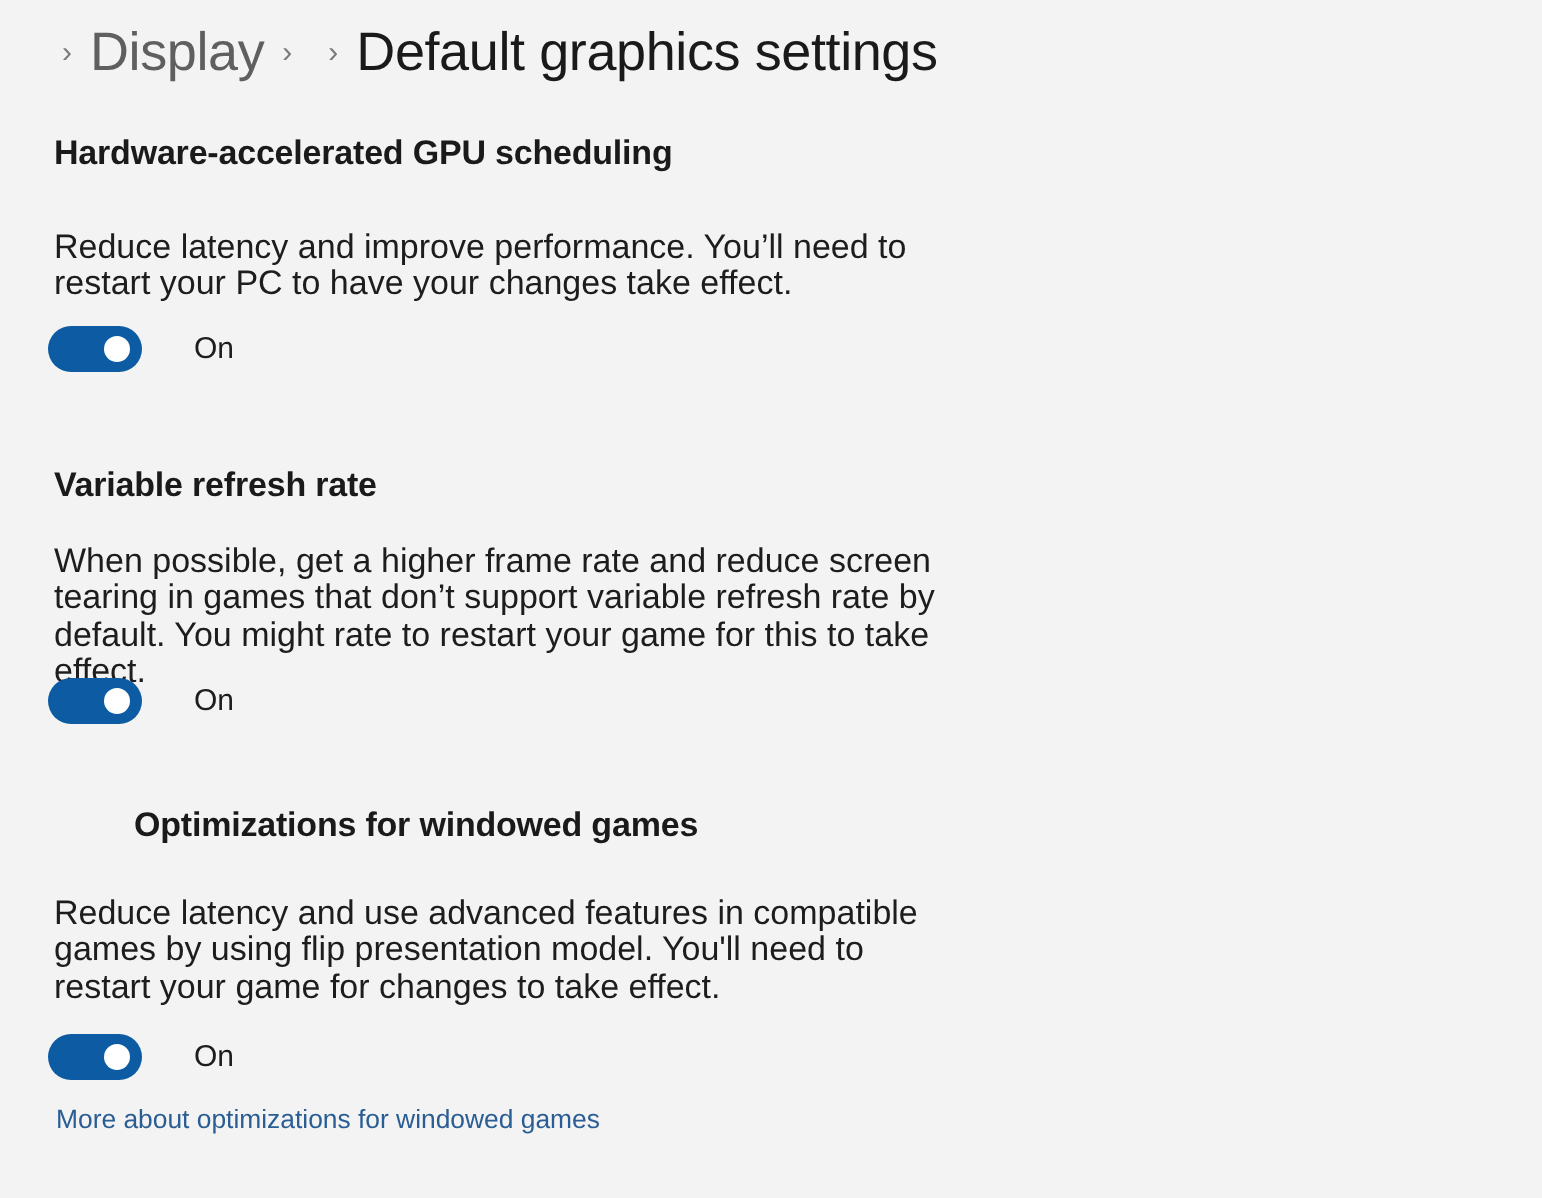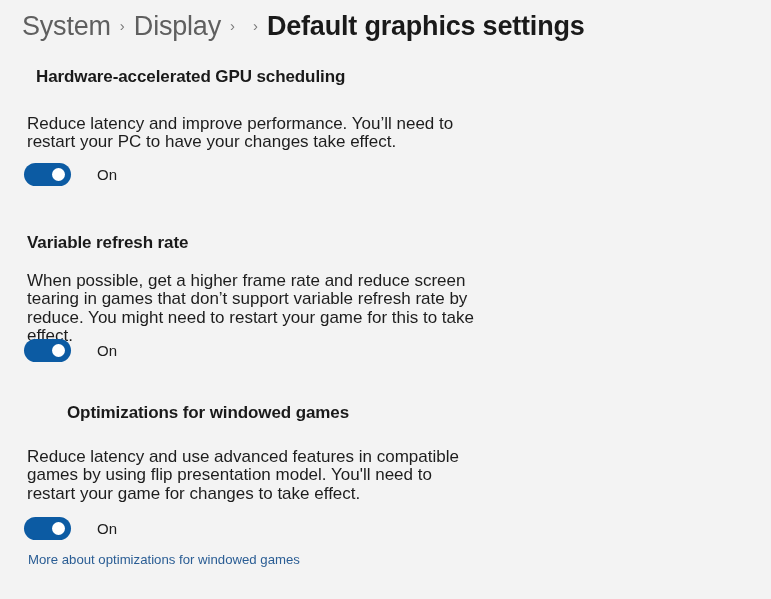--- a/index.html
+++ b/index.html
@@ -29,21 +29,21 @@
     font-size: 27px;
     line-height: 40px;
     letter-spacing: -0.2px;
   }
   .crumb.parent {
     color: #5f5f5f;
     font-weight: 400;
   }
   .crumb.current {
     color: #1a1a1a;
-    font-weight: 700;
+    font-weight: 400;
   }
   .crumb-sep {
     color: #7a7a7a;
     font-size: 15px;
     padding: 0 9px;
     position: relative;
     top: -4px;
   }
   .section {
     margin: 0;
@@ -100,59 +100,58 @@
   .more-link {
     font-size: 13.2px;
     color: #2a5d94;
     text-decoration: none;
     line-height: 18px;
     display: inline-block;
     cursor: pointer;
   }
 
   
-  .sec1-title { position: absolute; left: 36px; top: 67px; text-align: right; }
+  .sec1-title { position: absolute; left: 27px; top: 67px; text-align: right; }
   .sec1-desc  { position: absolute; left: 27px; top: 115px; }
   .sec1-tog   { position: absolute; left: 25px; top: 164px; }
 
   .sec2-title { position: absolute; left: 27px; top: 233px; }
   .sec2-desc  { position: absolute; left: 27px; top: 272px; }
   .sec2-tog   { position: absolute; left: 25px; top: 340px; }
 
   .sec3-title { position: absolute; left: 27px; top: 403px; margin-left: 40px; }
   .sec3-desc  { position: absolute; left: 27px; top: 448px; }
   .sec3-tog   { position: absolute; left: 25px; top: 518px; }
   .sec3-link  { position: absolute; left: 28px; top: 551px; text-align: center; }
 </style>
 </head>
 <body>
 
 <div class="breadcrumb">
-  <span class="crumb parent">System</span>
   <span class="crumb-sep">›</span>
   <span class="crumb parent">Display</span>
   <span class="crumb-sep">›</span>
   <span class="crumb-sep">›</span>
   <span class="crumb current">Default graphics settings</span>
 </div>
 
 <div class="section">
   <h2 class="section-title sec1-title">Hardware-accelerated GPU scheduling</h2>
   <p class="section-desc sec1-desc">Reduce latency and improve performance. You’ll need to restart your PC to have your changes take effect.</p>
   <div class="toggle-row sec1-tog">
     <div class="toggle">
       <div class="knob"></div>
     </div>
     <span class="toggle-label">On</span>
   </div>
 </div>
 
 <div class="section">
   <h2 class="section-title sec2-title">Variable refresh rate</h2>
-  <p class="section-desc sec2-desc">When possible, get a higher frame rate and reduce screen tearing in games that don’t support variable refresh rate by reduce. You might need to restart your game for this to take effect.</p>
+  <p class="section-desc sec2-desc">When possible, get a higher frame rate and reduce screen tearing in games that don’t support variable refresh rate by default. You might rate to restart your game for this to take effect.</p>
   <div class="toggle-row sec2-tog">
     <div class="toggle">
       <div class="knob"></div>
     </div>
     <span class="toggle-label">On</span>
   </div>
 </div>
 
 <div class="section">
   <h2 class="section-title sec3-title">Optimizations for windowed games</h2>

